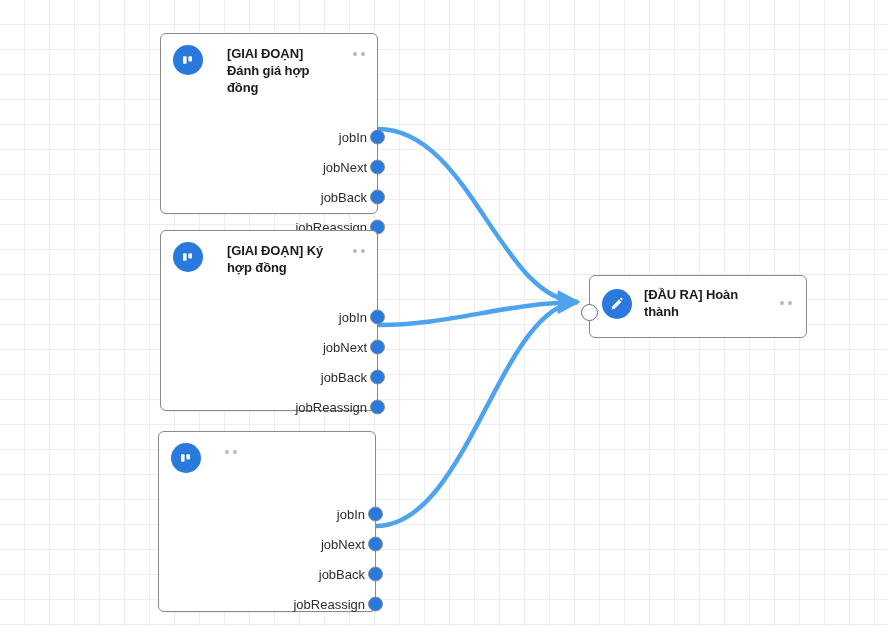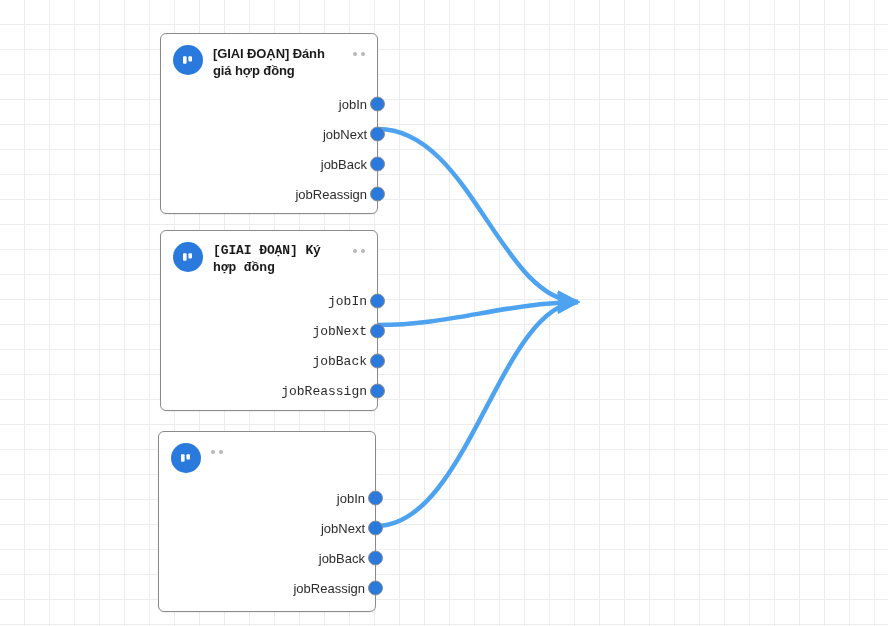--- a/index.html
+++ b/index.html
@@ -32,21 +32,21 @@
     box-sizing: border-box;
     background: #ffffff;
     border: 1px solid #8a8a8a;
     border-radius: 6px;
     box-shadow: 0 1px 2px rgba(0,0,0,0.06);
   }
   .node-header {
     display: flex;
     align-items: flex-start;
     padding: 10px 10px 4px 12px;
-    gap: 10px;
+    gap: 24px;
   }
   .node-icon {
     flex: 0 0 auto;
     width: 30px;
     height: 30px;
     border-radius: 50%;
     background: #2a7ade;
     display: flex;
     align-items: center;
     justify-content: center;
@@ -72,21 +72,21 @@
   }
   .node-menu span {
     display: block;
     width: 4px;
     height: 4px;
     border-radius: 50%;
     background: #b8b8b8;
   }
   .ports {
     position: relative;
-    margin-top: 6px;
+    margin-top: 22px;
     text-align: right;
   }
   .port-row {
     position: relative;
     height: 30px;
     display: flex;
     align-items: center;
     justify-content: flex-end;
     padding-right: 10px;
   }
@@ -191,21 +191,21 @@
         <span class="port-label">jobBack</span>
         <span class="port-dot"></span>
       </div>
       <div class="port-row">
         <span class="port-label">jobReassign</span>
         <span class="port-dot"></span>
       </div>
     </div>
   </div>
 
-  <div class="node" style="left:160px; top:230px; width:218px; height:181px;font-family:Liberation Mono, monospace;">
+  <div class="node" style="left:160px; top:230px; width:218px; height:181px;">
     <div class="node-header">
       <div class="node-icon">
         <svg width="14" height="14" viewBox="0 0 14 14" xmlns="http://www.w3.org/2000/svg">
           <rect x="2" y="3.2" width="3.6" height="7.6" rx="1" fill="#ffffff"></rect>
           <rect x="7.4" y="3.2" width="3.6" height="5.2" rx="1" fill="#ffffff"></rect>
         </svg>
       </div>
       <div class="node-title">[GIAI ĐOẠN] Ký hợp đồng</div>
       <div class="node-menu">
         <span></span>
@@ -258,14 +258,30 @@
         <span class="port-label">jobBack</span>
         <span class="port-dot"></span>
       </div>
       <div class="port-row">
         <span class="port-label">jobReassign</span>
         <span class="port-dot"></span>
       </div>
     </div>
   </div>
 
+  <div class="node-out" style="left:589px; top:275px; width:218px; height:63px;">
+    <div class="in-port"></div>
+    <div class="out-inner">
+      <div class="node-icon">
+        <svg width="16" height="16" viewBox="0 0 16 16" xmlns="http://www.w3.org/2000/svg">
+          <path d="M3.2 10.4 L10.0 3.6 L12.4 6.0 L5.6 12.8 L2.6 13.4 Z" fill="#ffffff"></path>
+          <path d="M10.6 3.0 L11.6 2.0 A1.3 1.3 0 0 1 13.4 3.8 L12.9 4.3 Z" fill="#ffffff"></path>
+        </svg>
+      </div>
+      <div class="out-title">[ĐẦU RA] Hoàn thành</div>
+      <div class="node-menu" style="margin-top:0;">
+        <span></span>
+          <span></span>
+      </div>
+    </div>
+  </div>
 
 </div>
 
 </body></html>

